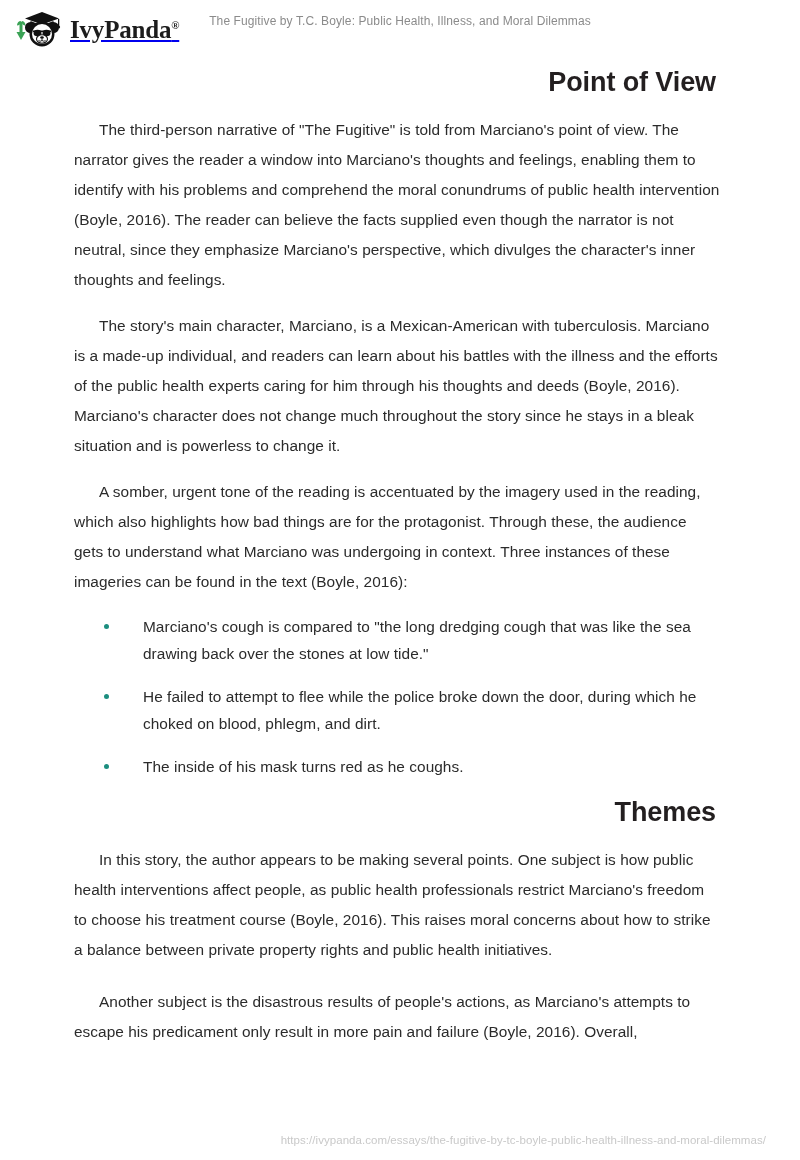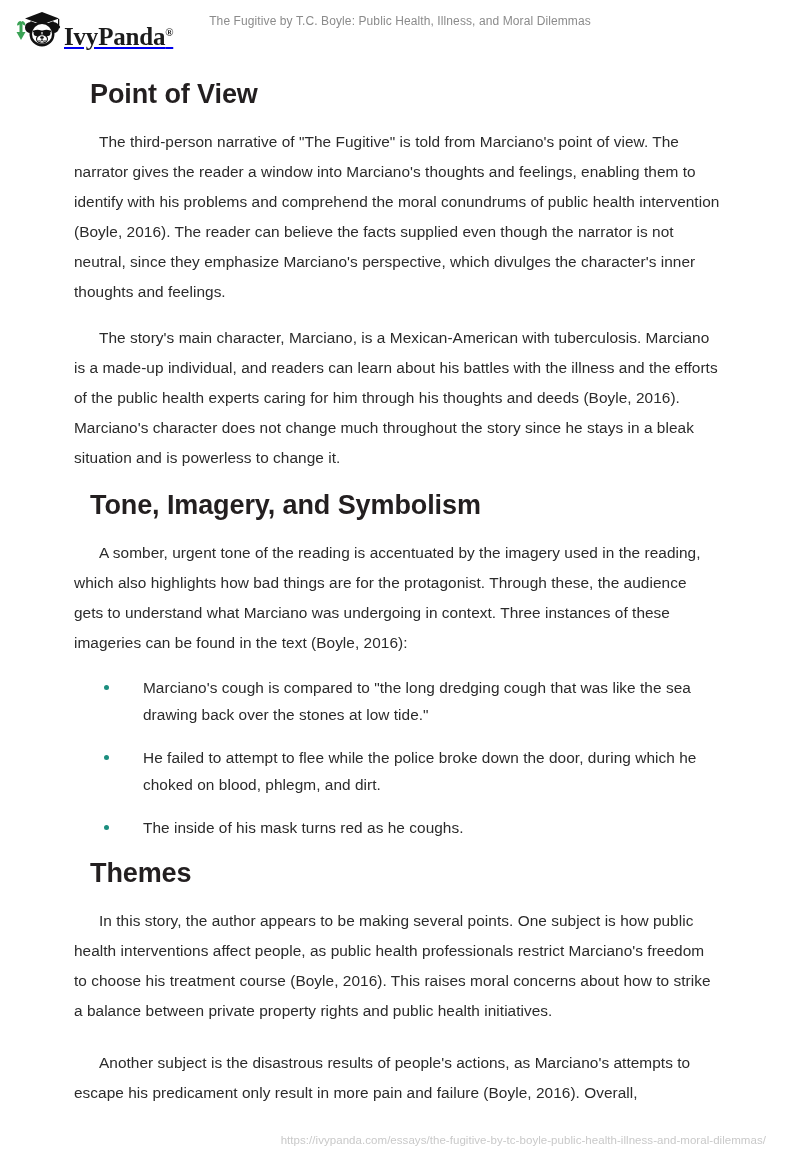--- a/index.html
+++ b/index.html
@@ -23,21 +23,22 @@
     top: 0;
     left: 0;
     width: 800px;
     height: 58px;
   }
   .brand {
     position: absolute;
     left: 14px;
     top: 9px;
     display: flex;
-    align-items: flex-end;
+    align-items: center;
+    gap: 6px;
   }
   .brand-mark {
     width: 50px;
     height: 40px;
     display: block;
   }
   .brand-name {
     font-family: "Liberation Serif", "DejaVu Serif", serif;
     font-size: 25px;
     font-weight: 700;
@@ -72,24 +73,25 @@
     position: absolute;
     left: 74px;
     top: 62px;
     width: 646px;
   }
   h2.section-heading {
     font-family: "Liberation Sans Narrow", "Liberation Sans", sans-serif;
     font-size: 27px;
     font-weight: 700;
     color: #231f20;
-    margin: 16px;
+    margin: 4px;
     padding: 0;
     line-height: 1.22;
     letter-spacing: -0.1px;
+    text-align: right;
   }
   .sec-gap-first { margin-top: 6px; }
   .sec-gap { margin-top: 30px; }
 
   p.body-text {
     font-family: "Liberation Sans Narrow", "Liberation Sans", sans-serif;
     font-size: 15.4px;
     color: #2b2b2b;
     line-height: 30px;
     margin: 0;
@@ -189,21 +191,20 @@
   <div class="header-title">The Fugitive by T.C. Boyle: Public Health, Illness, and Moral Dilemmas</div>
 </div>
 
 <div class="article">
 
   <h2 class="section-heading sec-gap-first">Point of View</h2>
   <p class="body-text after-heading">The third-person narrative of "The Fugitive" is told from Marciano's point of view. The narrator gives the reader a window into Marciano's thoughts and feelings, enabling them to identify with his problems and comprehend the moral conundrums of public health intervention (Boyle, 2016). The reader can believe the facts supplied even though the narrator is not neutral, since they emphasize Marciano's perspective, which divulges the character's inner thoughts and feelings.</p>
 
   <p class="body-text after-heading">The story's main character, Marciano, is a Mexican-American with tuberculosis. Marciano is a made-up individual, and readers can learn about his battles with the illness and the efforts of the public health experts caring for him through his thoughts and deeds (Boyle, 2016). Marciano's character does not change much throughout the story since he stays in a bleak situation and is powerless to change it.</p>
 
-  <h2 class="section-heading sec-gap">Tone, Imagery, and Symbolism</h2>
   <p class="body-text after-heading">A somber, urgent tone of the reading is accentuated by the imagery used in the reading, which also highlights how bad things are for the protagonist. Through these, the audience gets to understand what Marciano was undergoing in context. Three instances of these imageries can be found in the text (Boyle, 2016):</p>
 
   <ul class="bullet-list">
     <li>Marciano's cough is compared to "the long dredging cough that was like the sea drawing back over the stones at low tide."</li>
     <li>He failed to attempt to flee while the police broke down the door, during which he choked on blood, phlegm, and dirt.</li>
     <li>The inside of his mask turns red as he coughs.</li>
   </ul>
 
   <h2 class="section-heading sec-gap">Themes</h2>
   <p class="body-text after-heading">In this story, the author appears to be making several points. One subject is how public health interventions affect people, as public health professionals restrict Marciano's freedom to choose his treatment course (Boyle, 2016). This raises moral concerns about how to strike a balance between private property rights and public health initiatives.</p>

